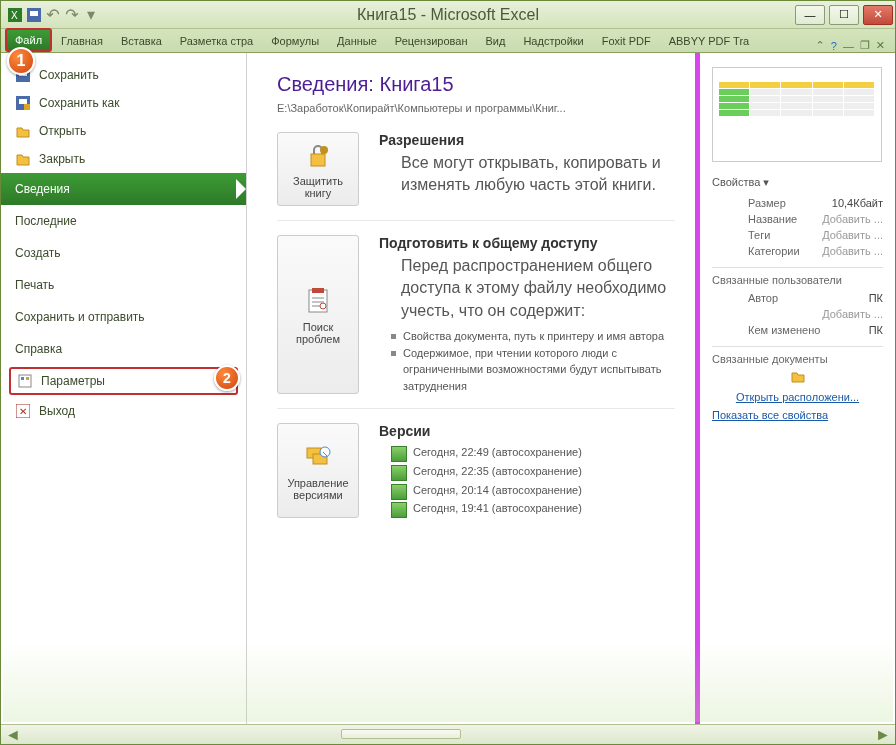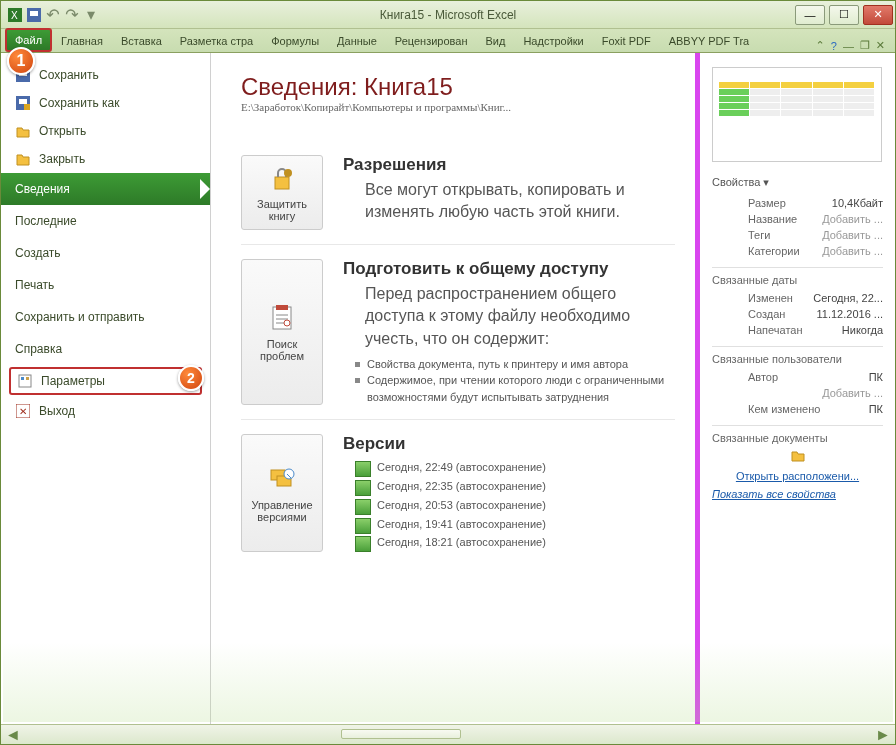--- a/index.html
+++ b/index.html
@@ -4,59 +4,59 @@
 <style>
 * { box-sizing: border-box; margin: 0; padding: 0; font-family: "Segoe UI", Tahoma, sans-serif; }
 body { background: #fff; width: 896px; height: 745px; overflow: hidden; position: relative; }
 
 .window { width: 896px; height: 745px; border: 1px solid #6a8a3a; position: relative; background: #fff; }
 
 
 .titlebar { height: 28px; background: linear-gradient(#e8f0dc, #d4e4bc); display: flex; align-items: center; border-bottom: 1px solid #b0c090; position: relative; }
 .qat { display: flex; align-items: center; gap: 3px; padding: 0 6px; }
 .qat-icon { width: 16px; height: 16px; display: flex; align-items: center; justify-content: center; }
-.title-text { position: absolute; left: 50%; transform: translateX(-50%); font-size: 12px; color: #4a5a3a; }
+.title-text { position: absolute; left: 50%; transform: translateX(-50%); font-size: 16px; color: #4a5a3a; }
 .winbtns { margin-left: auto; display: flex; }
 .winbtn { width: 30px; height: 20px; border: 1px solid #8a9a7a; margin: 2px 2px; display: flex; align-items: center; justify-content: center; font-size: 11px; background: linear-gradient(#f4f8ec,#e0ecd0); border-radius: 2px; }
 .winbtn.close { background: linear-gradient(#e27a6a,#c24a3a); color: #fff; border-color: #a03020; }
 
 
 .tabs { height: 24px; display: flex; align-items: flex-end; background: linear-gradient(#d4e4bc,#c8dcb0); border-bottom: 1px solid #8aa060; padding-left: 4px; gap: 0; position: relative; }
 .tab { padding: 4px 8px; font-size: 11px; color: #3a4a2a; background: transparent; border: 1px solid transparent; cursor: pointer; white-space: nowrap; }
 .tab.file { background: linear-gradient(#3d9b35,#2d7a28); color: #fff; border: 2px solid #c03030; border-radius: 3px; position: relative; }
 .tabs-right { margin-left: auto; display: flex; align-items: center; gap: 6px; padding-right: 10px; }
 .tabs-right span { font-size: 11px; color: #5a7a3a; }
 
 
 .badge { position: absolute; width: 28px; height: 28px; border-radius: 50%; background: radial-gradient(circle at 35% 30%, #ff8a3a, #d04510); color: #fff; font-weight: bold; font-size: 16px; display: flex; align-items: center; justify-content: center; border: 2px solid #fff; box-shadow: 0 1px 3px rgba(0,0,0,0.4); z-index: 50; }
 
 
 .backstage { display: flex; height: calc(100% - 52px - 20px); position: relative; }
 
 
-.leftnav { width: 210px; background: #fff; border-right: 1px solid #d0d0d0; padding-top: 8px; display: flex; flex-direction: column; gap: 0; }
+.leftnav { width: 246px; background: #fff; border-right: 1px solid #d0d0d0; padding-top: 8px; display: flex; flex-direction: column; gap: 0; }
 .nav-cmd { display: flex; align-items: center; gap: 8px; padding: 6px 14px; font-size: 12px; color: #3a4a2a; cursor: pointer; }
 .nav-cmd .ni { width: 16px; height: 16px; display: inline-flex; align-items: center; justify-content: center; }
 .nav-tab { padding: 9px 14px; font-size: 12px; color: #3a4a2a; cursor: pointer; position: relative; }
 .nav-tab.active { background: linear-gradient(#3d9b35,#2d7a28); color: #fff; }
 .nav-tab.active::after { content:""; position:absolute; right:-10px; top:50%; transform:translateY(-50%); border:10px solid transparent; border-left-color:#fff; }
 .nav-tab.active::before { content:""; position:absolute; right:-9px; top:50%; transform:translateY(-50%); width:0; height:0; }
 .nav-cmd.hl { border: 2px solid #c03030; border-radius: 3px; margin: 2px 8px; padding: 4px 6px; position: relative; }
 
 
 .mainpanel { flex: 1; display: flex; background: #fff; overflow: hidden; }
 .center { flex: 1; padding: 20px 20px 10px 30px; overflow: hidden; }
-.center h1 { font-size: 24px; font-weight: normal; color: #7f1d1d; }
-.crumb { font-size: 11px; color: #666; margin-bottom: 28px; font-family: Liberation Serif, serif; }
+.center h1 { font-size: 20px; font-weight: normal; color: #4c1d95; margin-bottom: 6px; }
+.crumb { font-size: 11px; color: #666; margin-bottom: 4px; }
 .section { display: flex; gap: 20px; padding: 14px 0; border-bottom: 1px solid #e8e8e8; }
 .section:last-child { border-bottom: none; }
 .bigbtn { width: 82px; min-height: 72px; border: 1px solid #ccc; background: linear-gradient(#fafafa,#ececec); border-radius: 3px; display: flex; flex-direction: column; align-items: center; justify-content: center; font-size: 11px; color: #444; padding: 6px 4px; gap: 4px; text-align: center; cursor: pointer; }
 .bigbtn .big-ic { width: 32px; height: 32px; display: flex; align-items: center; justify-content: center; }
 .sec-body { flex: 1; font-size: 12px; color: #444; }
-.sec-body h3 { font-size: 17px; color: #333; font-weight: bold; margin-bottom: 4px; }
+.sec-body h3 { font-size: 14px; color: #333; font-weight: bold; margin-bottom: 4px; }
 .sec-body p { font-size: 16px; color: #555; line-height: 1.4; margin-bottom: 6px; margin-left: 22px; }
 .sec-body ul { list-style: none; padding-left: 12px; }
 .sec-body li { font-size: 11px; color: #555; line-height: 1.5; position: relative; padding-left: 12px; }
 .sec-body li::before { content:""; position:absolute; left:0; top:6px; width:5px; height:5px; background:#888; }
 .vers-list { list-style:none; padding-left:0; }
 .vers-list li { padding-left: 22px; position: relative; line-height: 1.7; font-size: 11px; }
 .vers-list li::before { content:""; position:absolute; left:0; top:3px; width:14px; height:14px; background: linear-gradient(#8acf6a,#4a9f3a); border:1px solid #3a7f2a; }
 
 
 .props { width: 200px; border-left: 5px solid #d946ef; padding: 14px 12px; font-size: 11px; color: #555; }
@@ -65,21 +65,21 @@
 .preview .pv-row { height:6px; margin-bottom:1px; display:flex; }
 .preview .pv-row span { flex:1; margin-right:1px; }
 .props h4 { font-size: 11px; color: #555; margin: 10px 0 6px; font-weight: normal; }
 .prop-row { display: flex; justify-content: space-between; padding: 2px 0; font-size: 11px; }
 .prop-row .k { color: #666; padding-left: 36px; }
 .prop-row .v { color: #444; }
 .prop-row .v.dim { color: #999; }
 .props .psec { border-top: 1px solid #e0e0e0; margin-top: 8px; padding-top: 6px; }
 .props .psec h5 { font-size: 11px; color: #666; font-weight: normal; margin-bottom: 4px; }
 .folder-link { display:flex; align-items:center; gap:6px; color:#1a5aaa; text-decoration:underline; cursor:pointer; margin:4px 0;flex-direction:column; }
-.show-all { color:#1a5aaa; text-decoration:underline; cursor:pointer; display:block; margin-top:6px;font-style:italic; }
+.show-all { color:#1a5aaa; text-decoration:underline; cursor:pointer; display:block; margin-top:6px; }
 
 
 .scroll-strip { height: 20px; background: linear-gradient(#f0f4e8,#dce8cc); border-top:1px solid #b0c090; position: relative; }
 .scroll-strip .thumb { position:absolute; left:38%; top:4px; width:120px; height:10px; background: linear-gradient(#f8faf2,#e8f0dc); border:1px solid #b0c090; border-radius:2px; }
 .scroll-strip .arrow { position:absolute; top:2px; width:16px; height:16px; display:flex; align-items:center; justify-content:center; color:#6a8a4a; }
 
 
 .green-wash { position:absolute; left:2px; right:2px; bottom:22px; height:80px; pointer-events:none; background: linear-gradient(rgba(180,220,140,0), rgba(180,220,140,0.25)); }
 </style>
 </head>
@@ -258,23 +258,22 @@
                   <path d="M20 10l4 4" stroke="#4a8aca"></path>
                 </svg>
               </div>
             <span>Управление версиями</span>
           </div>
           <div class="sec-body">
             <h3>Версии</h3>
             <ul class="vers-list">
               <li>Сегодня, 22:49 (автосохранение)</li>
               <li>Сегодня, 22:35 (автосохранение)</li>
-              <li>Сегодня, 20:53 (автосохранение)</li>
+              <li>Сегодня, 20:14 (автосохранение)</li>
               <li>Сегодня, 19:41 (автосохранение)</li>
-              <li>Сегодня, 18:21 (автосохранение)</li>
             </ul>
           </div>
         </div>
       </div>
 
       <div class="props">
         <div class="preview">
           <div class="pv-sheet">
             <div class="pv-row">
                 <span style="background:#f4d040"></span>
@@ -324,35 +323,20 @@
           </div>
         <div class="prop-row">
             <span class="k">Теги</span>
             <span class="v dim">Добавить ...</span>
           </div>
         <div class="prop-row">
             <span class="k">Категории</span>
             <span class="v dim">Добавить ...</span>
           </div>
 
-        <div class="psec">
-          <h5>Связанные даты</h5>
-          <div class="prop-row">
-              <span class="k">Изменен</span>
-              <span class="v">Сегодня, 22...</span>
-            </div>
-          <div class="prop-row">
-              <span class="k">Создан</span>
-              <span class="v">11.12.2016 ...</span>
-            </div>
-          <div class="prop-row">
-              <span class="k">Напечатан</span>
-              <span class="v">Никогда</span>
-            </div>
-        </div>
 
         <div class="psec">
           <h5>Связанные пользователи</h5>
           <div class="prop-row">
               <span class="k">Автор</span>
               <span class="v">ПК</span>
             </div>
           <div class="prop-row">
               <span class="k"></span>
               <span class="v dim">Добавить ...</span>

